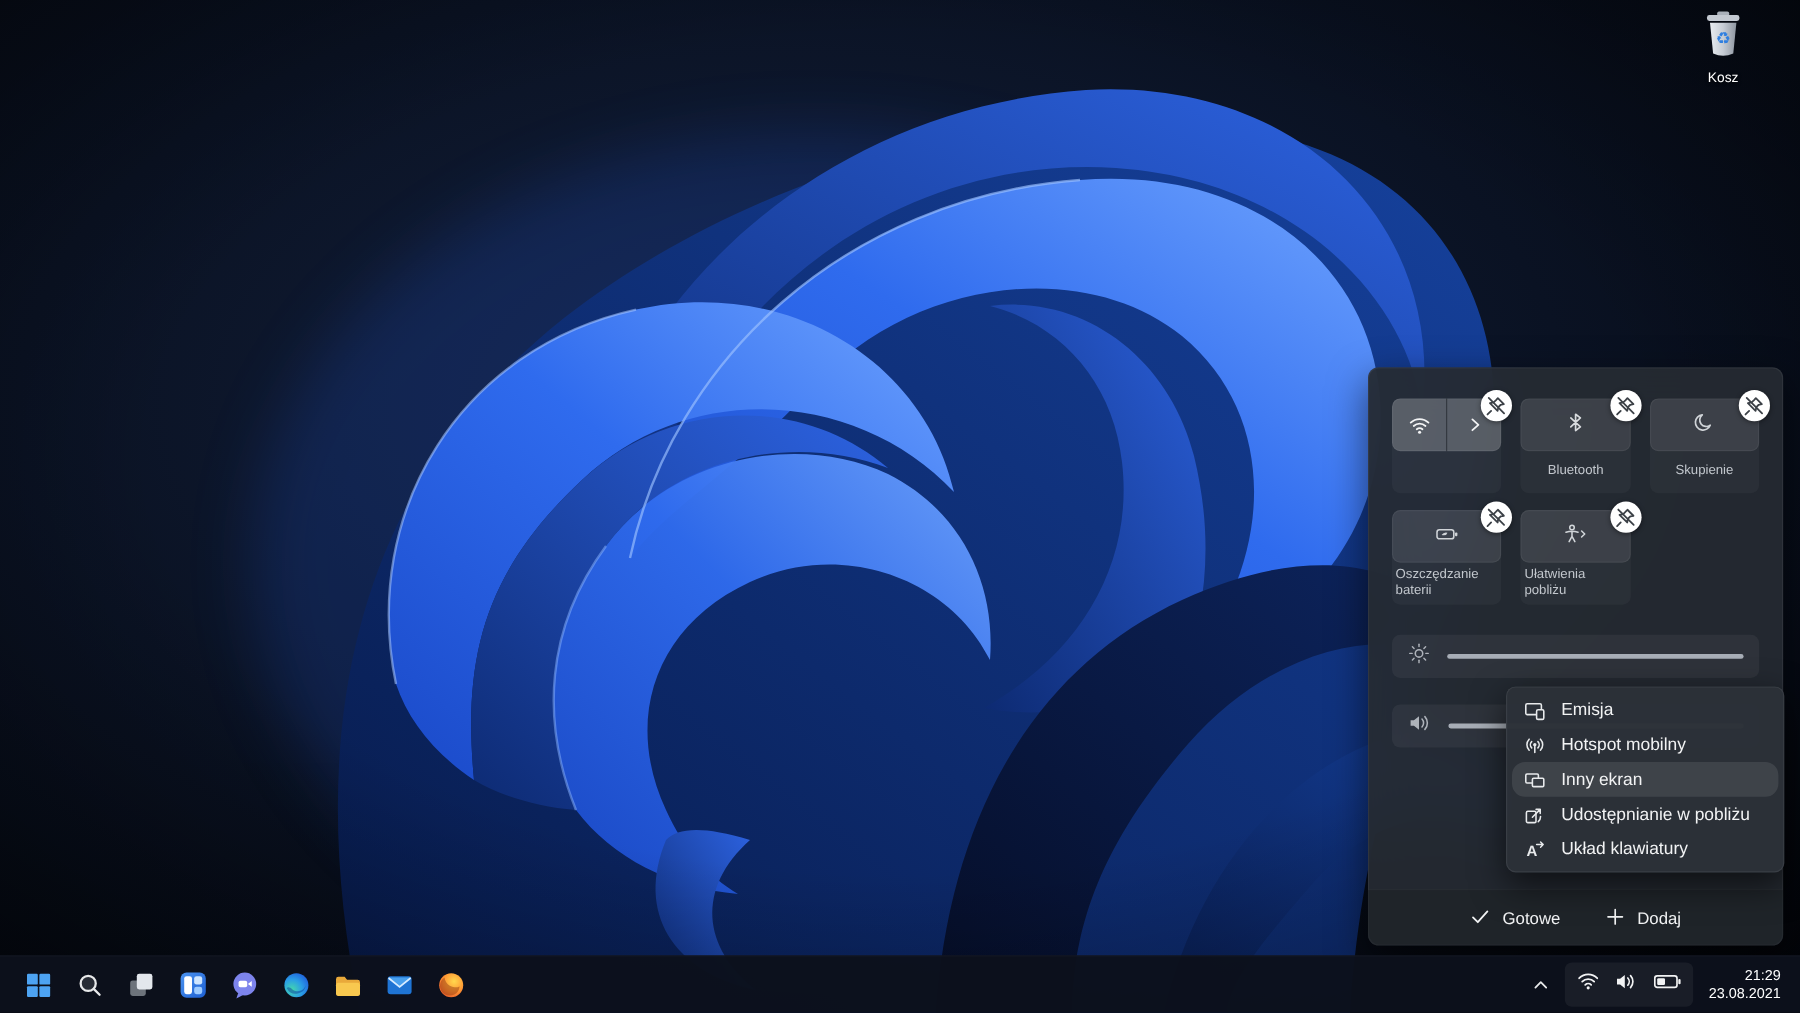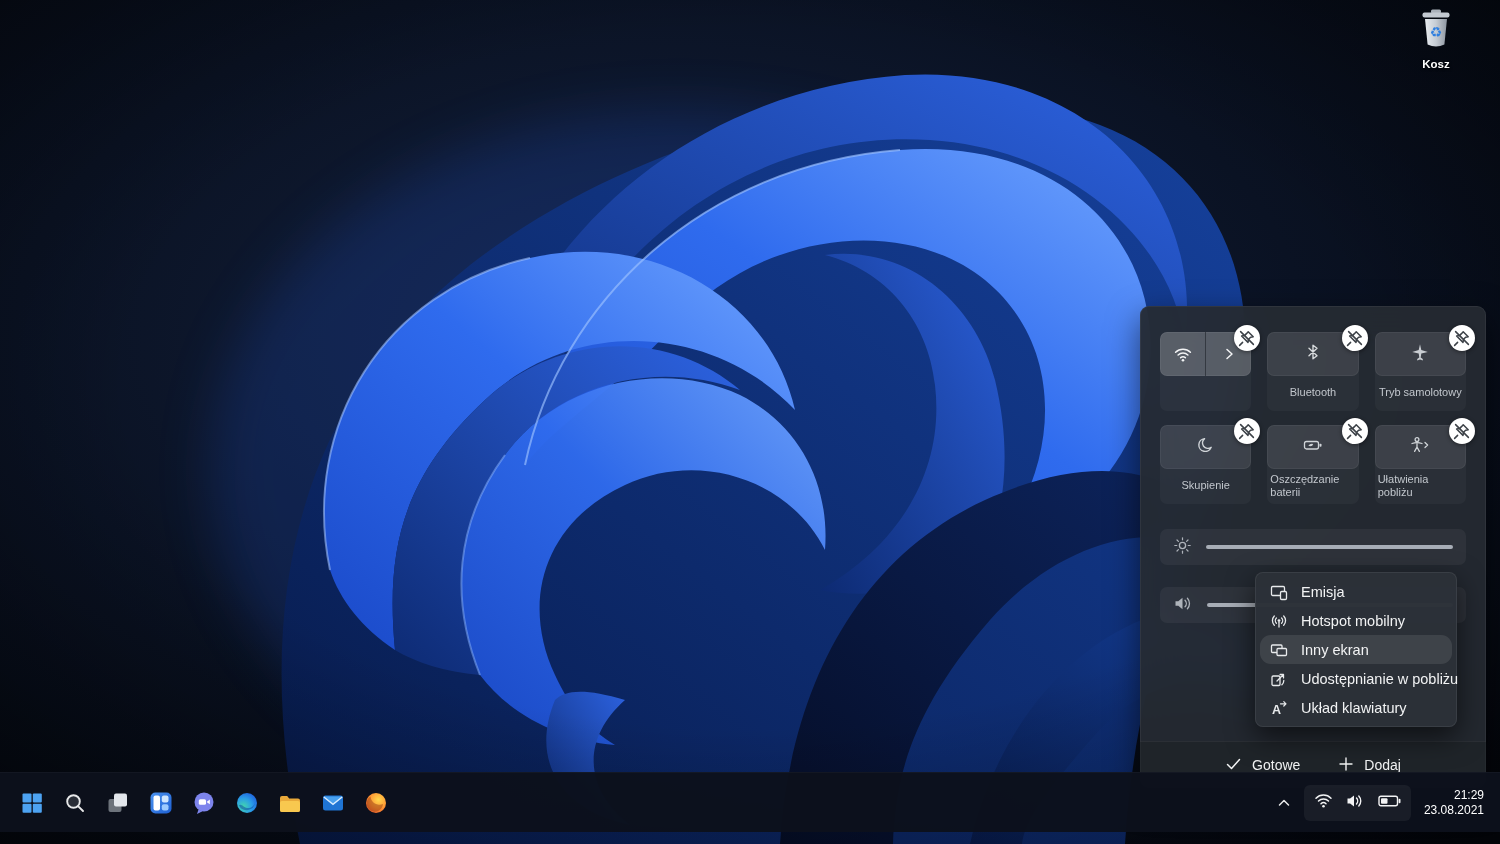--- a/index.html
+++ b/index.html
@@ -4,21 +4,21 @@
 <style>
   html,body{margin:0;padding:0;background:#000;}
   #screen{position:relative;width:1500px;height:844px;overflow:hidden;
     font-family:"Liberation Sans",sans-serif;color:#fff;}
 
   .wallpaper{position:absolute;inset:0;z-index:0;}
 
   
   .desktop-icon{position:absolute;left:1404px;top:6px;width:64px;z-index:2;
     display:flex;flex-direction:column;align-items:center;gap:2px;cursor:default;}
-  .desktop-icon .di-label{font-size:11.5px;color:#fff;text-shadow:0 1px 3px rgba(0,0,0,.95);font-weight:bold;}
+  .desktop-icon .di-label{font-size:11.5px;color:#fff;text-shadow:0 1px 3px rgba(0,0,0,.95);}
 
   
   #quick-settings{position:absolute;left:1140px;top:306px;width:346px;height:482px;z-index:5;
     box-sizing:border-box;padding:26px 20px 0;border-radius:9px;
     background:rgba(37,42,50,.94);backdrop-filter:blur(22px);
     box-shadow:0 12px 32px rgba(0,0,0,.55), inset 0 0 0 1px rgba(255,255,255,.055);}
   .tiles{display:grid;grid-template-columns:repeat(3,1fr);column-gap:16px;row-gap:14px;}
   .tile{position:relative;height:79px;border-radius:7px;background:rgba(255,255,255,.035);}
   .tile-btn{position:relative;height:44px;border-radius:7px;background:rgba(255,255,255,.085);
     box-shadow:inset 0 0 0 1px rgba(255,255,255,.05);
@@ -38,30 +38,30 @@
   #brightness-row{margin-top:25px;}
   #volume-row{margin-top:22px;}
   .slider-track{flex:1;height:4.5px;border-radius:3px;background:#a7adb6;margin-left:14px;}
 
   .qs-footer{position:absolute;left:0;right:0;bottom:0;height:46px;
     border-top:1px solid rgba(255,255,255,.055);background:rgba(26,30,36,.45);
     border-radius:0 0 9px 9px;display:flex;align-items:center;justify-content:center;gap:38px;}
   .footer-btn{display:flex;align-items:center;gap:10px;font-size:14px;color:#f2f3f4;cursor:default;}
 
   
-  #add-menu{position:absolute;left:1255px;top:572px;width:202px;z-index:8;
+  #add-menu{position:absolute;left:1255px;top:572px;width:232px;z-index:8;
     box-sizing:border-box;padding:5px;border-radius:8px;background:rgba(44,49,56,.985);
     box-shadow:0 10px 28px rgba(0,0,0,.6), inset 0 0 0 1px rgba(255,255,255,.07);}
   .menu-item{display:flex;align-items:center;gap:13px;height:29px;padding:0 9px;
     border-radius:5px;font-size:14.5px;color:#f2f3f4;white-space:nowrap;}
   .menu-item.highlighted{background:rgba(255,255,255,.095);border-radius:11px;}
   .mi-icon{width:19px;display:flex;justify-content:center;flex:0 0 19px;}
 
   
-  #taskbar{position:absolute;left:0;right:0;bottom:12px;height:60px;z-index:10;
+  #taskbar{position:absolute;left:0;right:0;bottom:0;height:48px;z-index:10;
     background:rgba(12,17,28,.97);border-top:1px solid rgba(255,255,255,.03);
     display:flex;align-items:center;padding:16px 13px;box-sizing:border-box;}
   .tb-apps{display:flex;align-items:center;gap:5px;}
   .tb-btn{width:38px;height:38px;border-radius:5px;display:flex;align-items:center;justify-content:center;}
   .tray{margin-left:auto;display:flex;align-items:center;gap:7px;}
   .tray-chevron{width:26px;height:32px;display:flex;align-items:center;justify-content:center;border-radius:4px;}
   .tray-group{display:flex;align-items:center;gap:13px;padding:8px 10px;border-radius:6px;
     background:rgba(255,255,255,.055);}
   .clock{text-align:right;font-size:12px;line-height:15px;color:#fff;margin:0 3px 0 6px;}
 </style>
@@ -181,39 +181,20 @@
               <g stroke="#3c4147" stroke-width="1.5" fill="none" stroke-linecap="round" stroke-linejoin="round">
                 <path d="M14.2,6.8 l5,5 -2.6,0.5 -2,2 -0.6,3.1 -6.4,-6.4 3.1,-0.6 2,-2 Z"></path>
                 <path d="M8.6,17.4 l-3,3"></path>
                 <path d="M6.6,6.6 l12.8,12.8"></path>
               </g>
             </svg>
         </div>
         <div class="tile-label">Bluetooth</div>
       </div>
 
-      <div class="tile">
-        <div class="tile-btn">
-          <span>
-            <svg width="20" height="20" viewBox="0 0 20 20">
-                <path d="M10,2.2 L11.3,8 L17.8,9.9 L11.3,11.6 L10.7,15.5 L12.8,17.1 L12.8,18.5 L10,17.5 L7.2,18.5 L7.2,17.1 L9.3,15.5 L8.7,11.6 L2.2,9.9 L8.7,8 Z" fill="#c9cdd2"></path>
-              </svg>
-          </span>
-        </div>
-        <div class="badge">
-          <svg width="26" height="26" viewBox="0 0 26 26">
-              <g stroke="#3c4147" stroke-width="1.5" fill="none" stroke-linecap="round" stroke-linejoin="round">
-                <path d="M14.2,6.8 l5,5 -2.6,0.5 -2,2 -0.6,3.1 -6.4,-6.4 3.1,-0.6 2,-2 Z"></path>
-                <path d="M8.6,17.4 l-3,3"></path>
-                <path d="M6.6,6.6 l12.8,12.8"></path>
-              </g>
-            </svg>
-        </div>
-        <div class="tile-label">Tryb samolotowy</div>
-      </div>
 
       <div class="tile">
         <div class="tile-btn">
           <span>
             <svg width="20" height="20" viewBox="0 0 20 20">
                 <path d="M15.2,12.3 A6.4,6.4 0 1 1 8.6,3.6 A5.2,5.2 0 0 0 15.2,12.3 Z" stroke="#d0d4d8" stroke-width="1.4" fill="none" stroke-linejoin="round"></path>
               </svg>
           </span>
         </div>
         <div class="badge">

